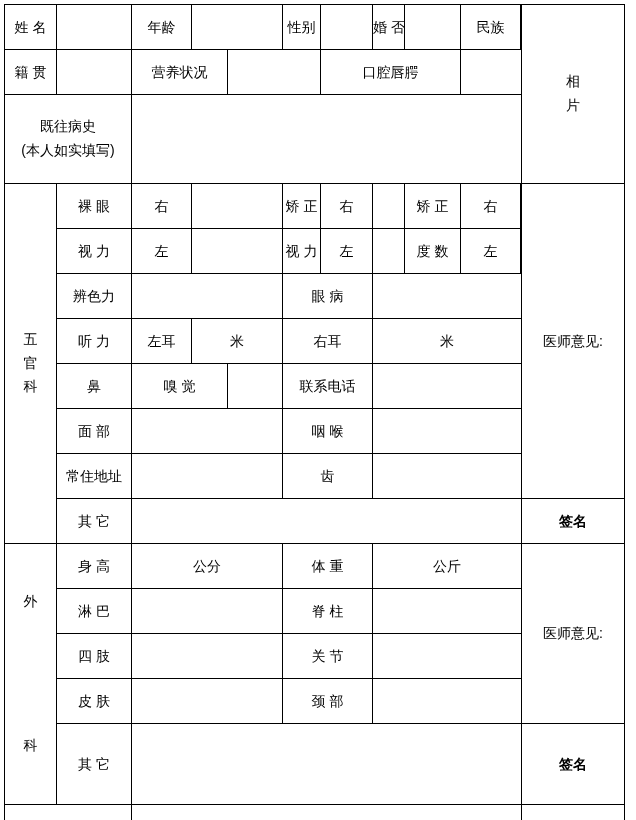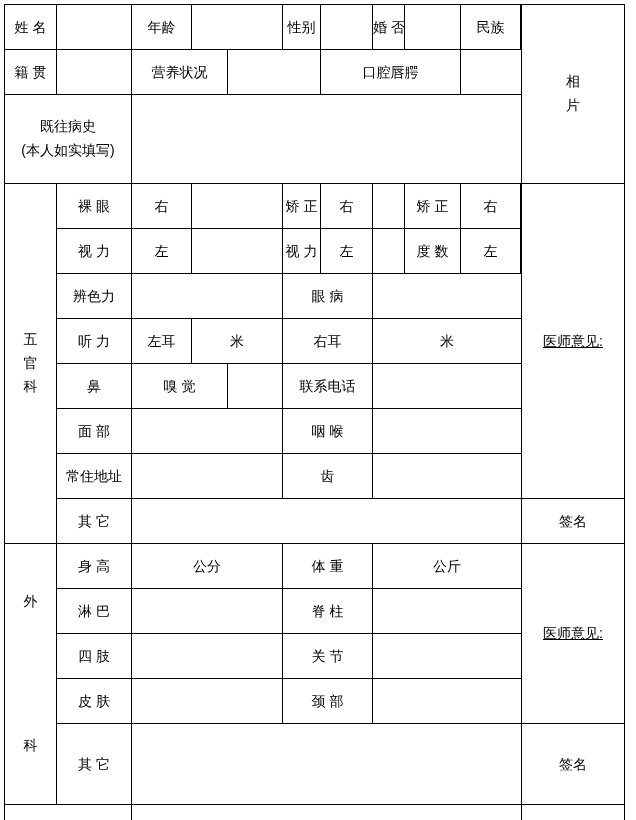--- a/index.html
+++ b/index.html
@@ -49,27 +49,27 @@
     line-height: 1.7;
   }
   td.photo {
     font-size: 15px;
   }
   td.doctor {
     text-align: left;
     padding-left: 8px;
     vertical-align: top;
     padding-top: 6px;
-    text-decoration: underline;
   }
   td.sign {
     text-align: left;
     padding-left: 8px;
     vertical-align: bottom;
     padding-bottom: 6px;
+    font-weight: bold;
   }
   .two-line {
     line-height: 1.6;
   }
 </style>
 </head>
 <body>
 
 <div class="page">
   <table class="form">

